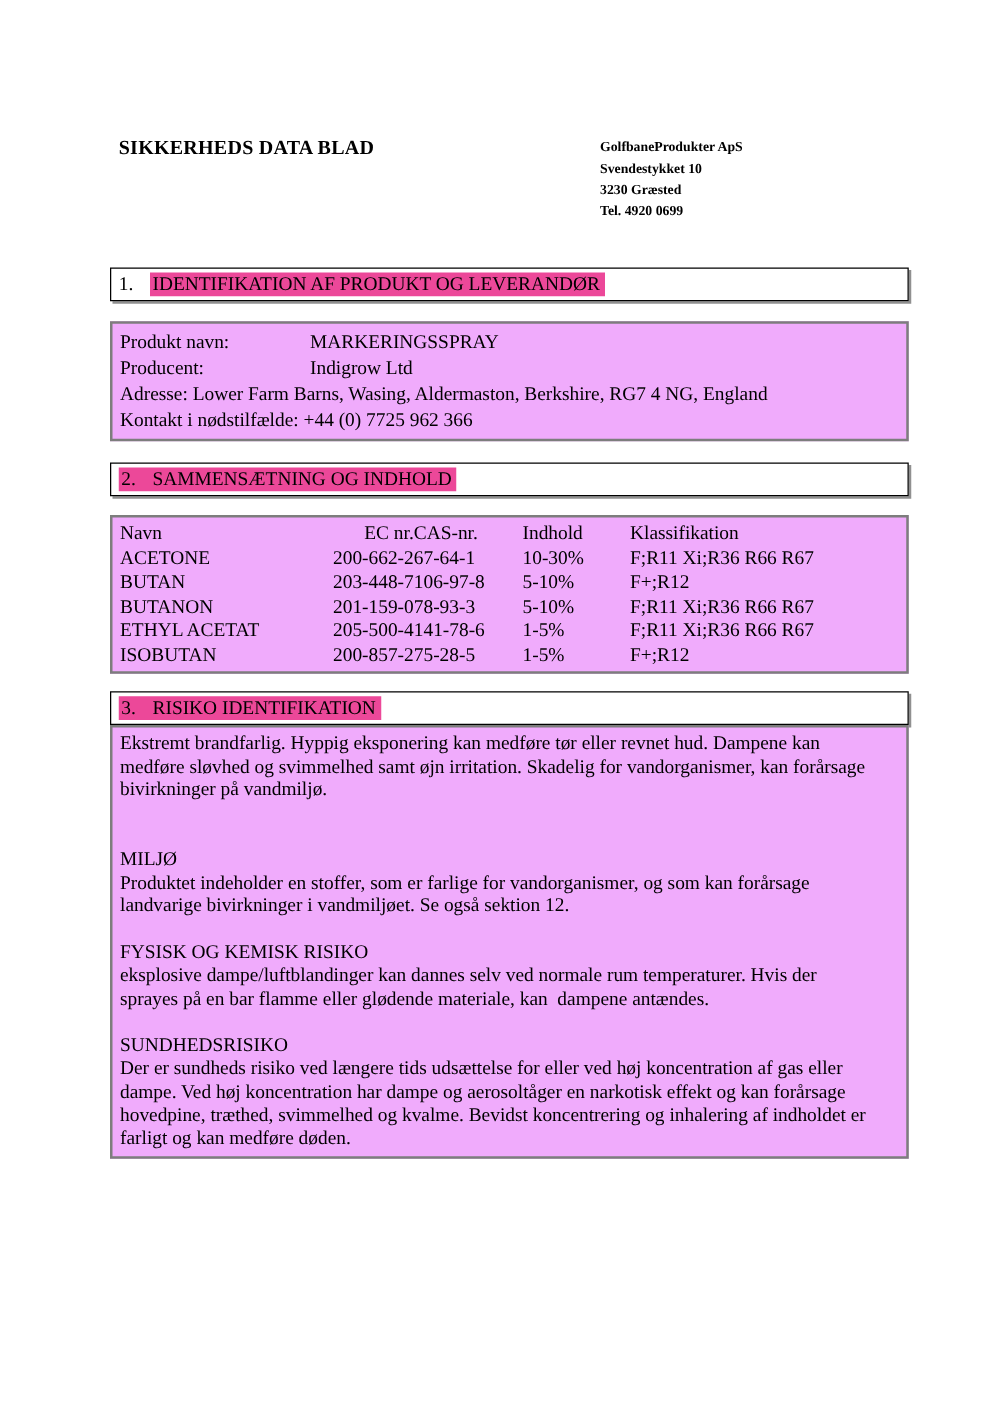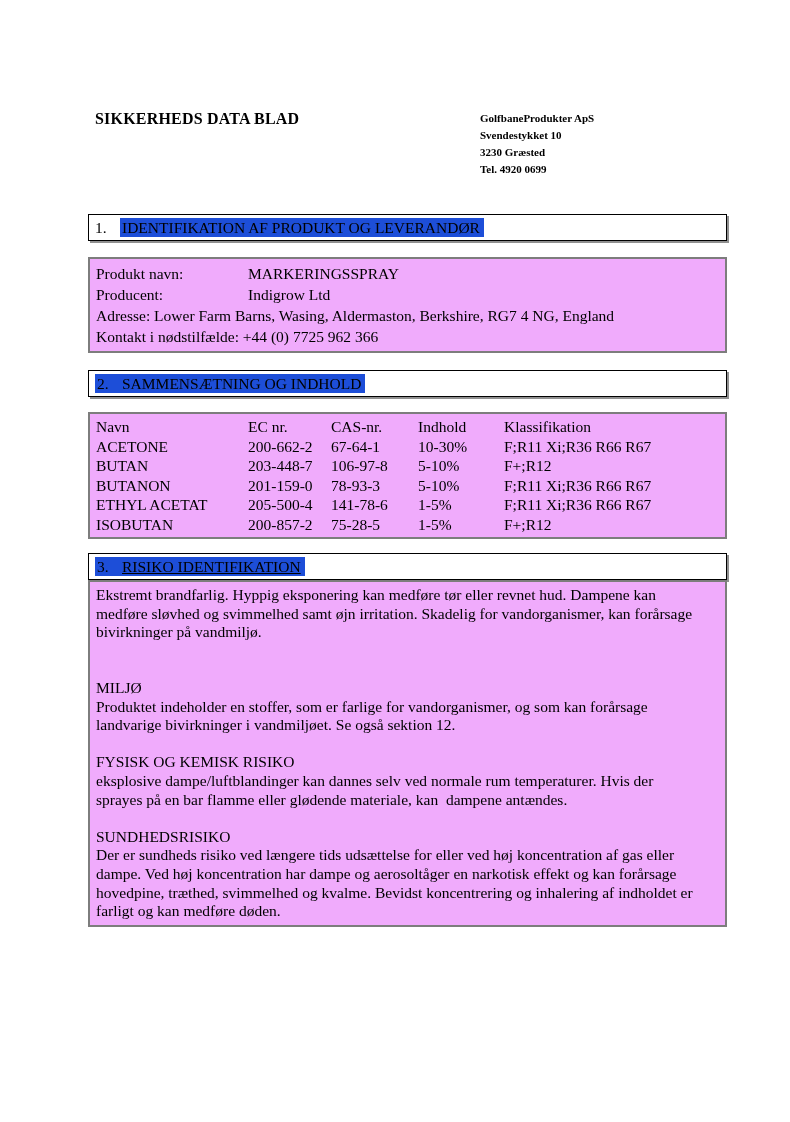--- a/index.html
+++ b/index.html
@@ -21,34 +21,34 @@
   }
   .content{position:absolute;left:88px;top:214px;width:639px;}
   .sec-head{
     border:1px solid #000;
     box-shadow:2px 2px 0 #909090;
     background:#fff;
     padding:3px 6px;
     font-size:15.5px;line-height:19px;
   }
   .sec-num{display:inline-block;width:25px;}
-  .hl{background:#1d4ed8;padding:1px 4px 1px 2px;}
+  .hl{background:#ec4899;padding:1px 4px 1px 2px;}
   .box{
     border:2px solid #7d7d7d;
     background:#f0abfc;
     font-size:15.5px;
     padding:4px 6px;
   }
   .info-box{margin-top:16px;line-height:21px;}
   .field-label{display:inline-block;width:152px;}
   .sec2{margin-top:17px;}
   .table-box{margin-top:15px;line-height:19.5px;padding:3px 6px;}
   .trow{display:flex;}
-  .c0{width:152px;}.c1{width:83px;}.c2{width:87px;}.c3{width:86px;}.c4{flex:1;}
-  .sec3{margin-top:14px;text-decoration:underline;}
+  .c0{width:152px;}.c1{width:83px;text-align:right;}.c2{width:87px;}.c3{width:86px;}.c4{flex:1;}
+  .sec3{margin-top:14px;}
   .risk-box{line-height:18.6px;}
   .risk-line{min-height:18.6px;white-space:pre-wrap;}
 </style>
 </head>
 <body>
 
 <div class="page">
 
   <div class="doc-title">SIKKERHEDS DATA BLAD</div>
 

